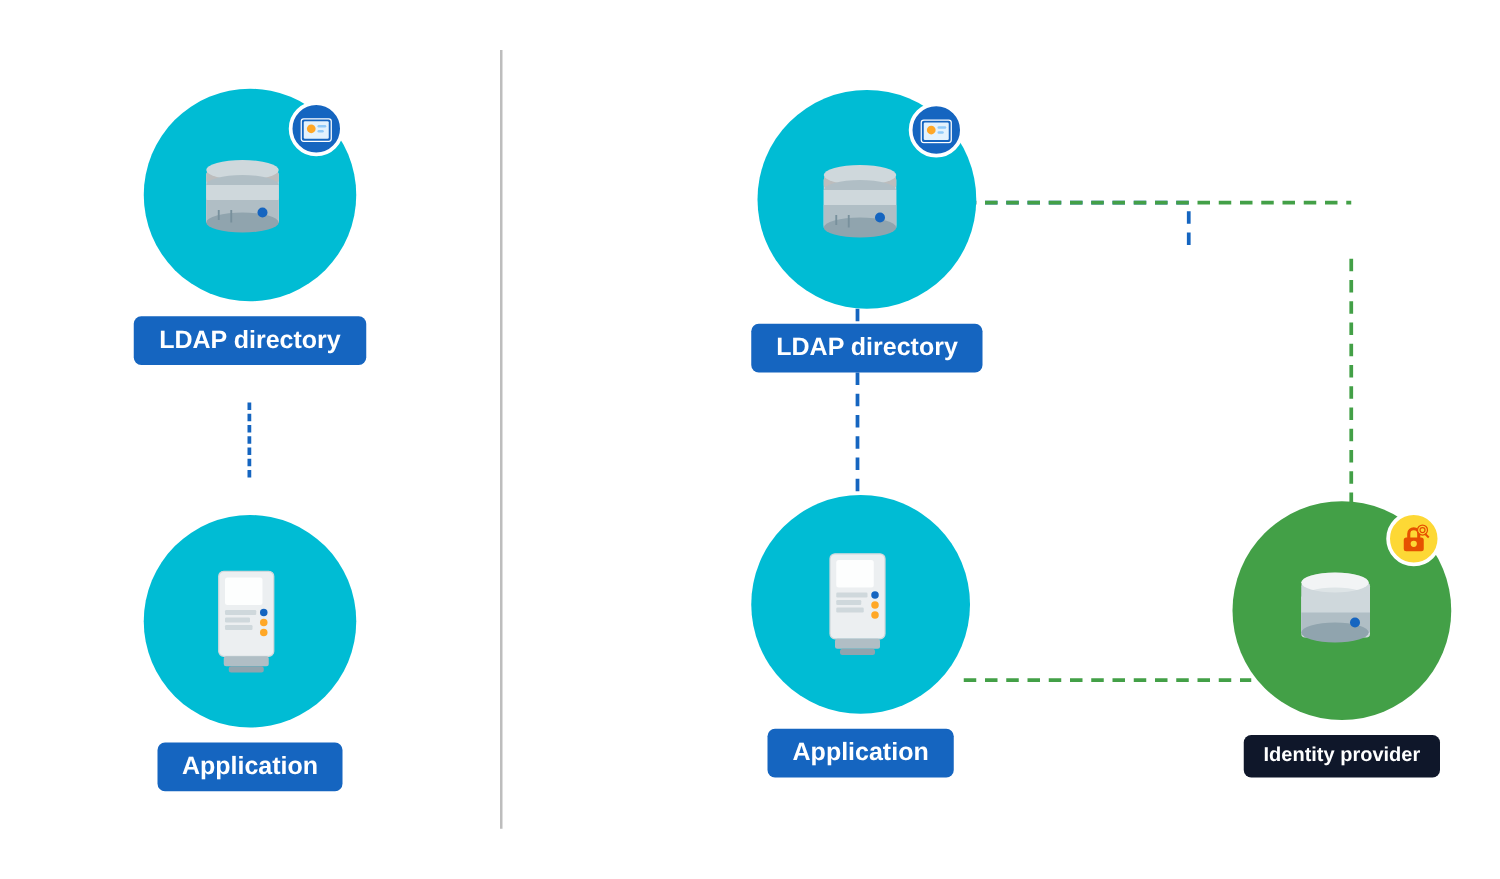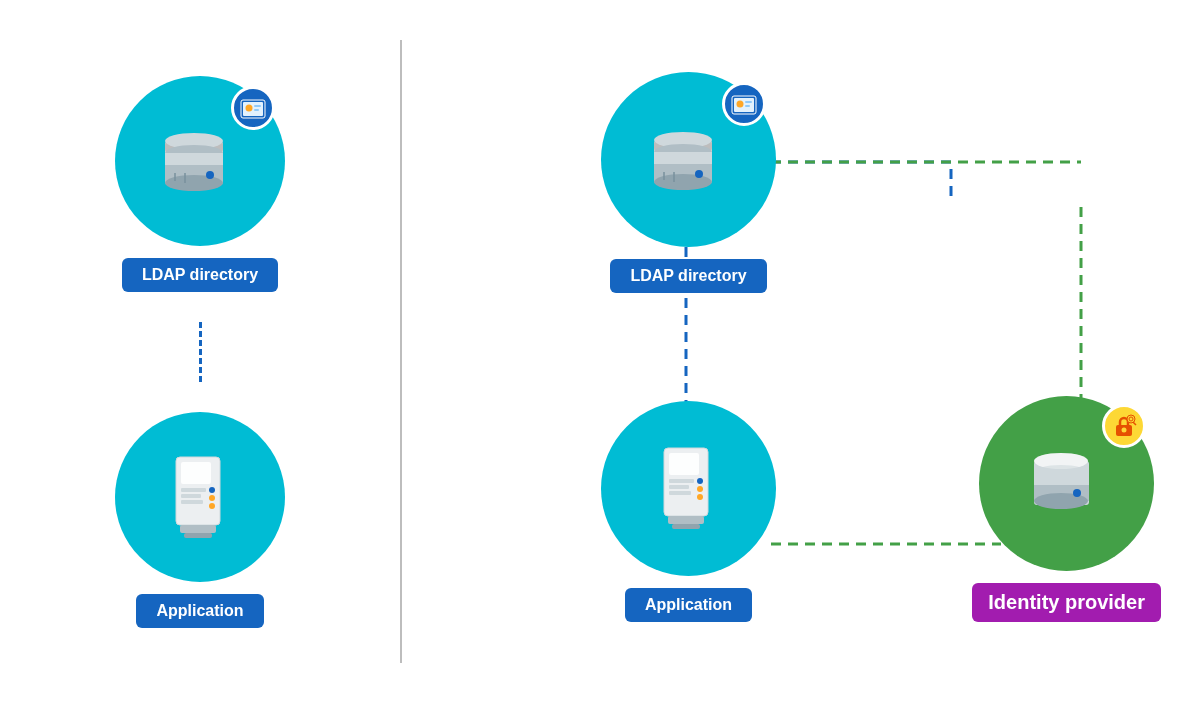--- a/index.html
+++ b/index.html
@@ -57,21 +57,21 @@
       background: #43A047;
     }
     .node-large {
       width: 170px;
       height: 170px;
     }
     .node-label {
       border-radius: 6px;
       color: #fff;
       font-weight: 700;
-      font-size: 16px;
+      font-size: 20px;
       padding: 8px 20px;
       text-align: center;
       margin-top: 12px;
     }
     .label-blue {
       background: #1565C0;
     }
     
     .badge-overlay {
       position: absolute;
@@ -309,18 +309,18 @@
               <rect x="5" y="12" width="16" height="11" rx="2" fill="#E65100"></rect>
               <path d="M9 12V9a4 4 0 0 1 8 0v3" fill="none" stroke="#E65100" stroke-width="2.5" stroke-linecap="round"></path>
               <circle cx="13" cy="17" r="2.5" fill="#FDD835"></circle>
 
               <circle cx="20" cy="6" r="4" fill="#FDD835" stroke="#E65100" stroke-width="1"></circle>
               <circle cx="20" cy="6" r="2" fill="none" stroke="#E65100" stroke-width="1"></circle>
               <line x1="22" y1="9" x2="25" y2="12" stroke="#E65100" stroke-width="1.5"></line>
             </svg>
           </div>
         </div>
-        <div class="node-label" style="background:#a21caf;font-size:20px;font-weight:700;color:#fff;padding:8px 16px;border-radius:6px;margin-top:12px;">Identity provider</div>
+        <div class="node-label" style="background:#0f172a;font-size:16px;font-weight:700;color:#fff;padding:8px 16px;border-radius:6px;margin-top:12px;">Identity provider</div>
       </div>
 
     </div>
   </div>
 </div>
 
 </body></html>

